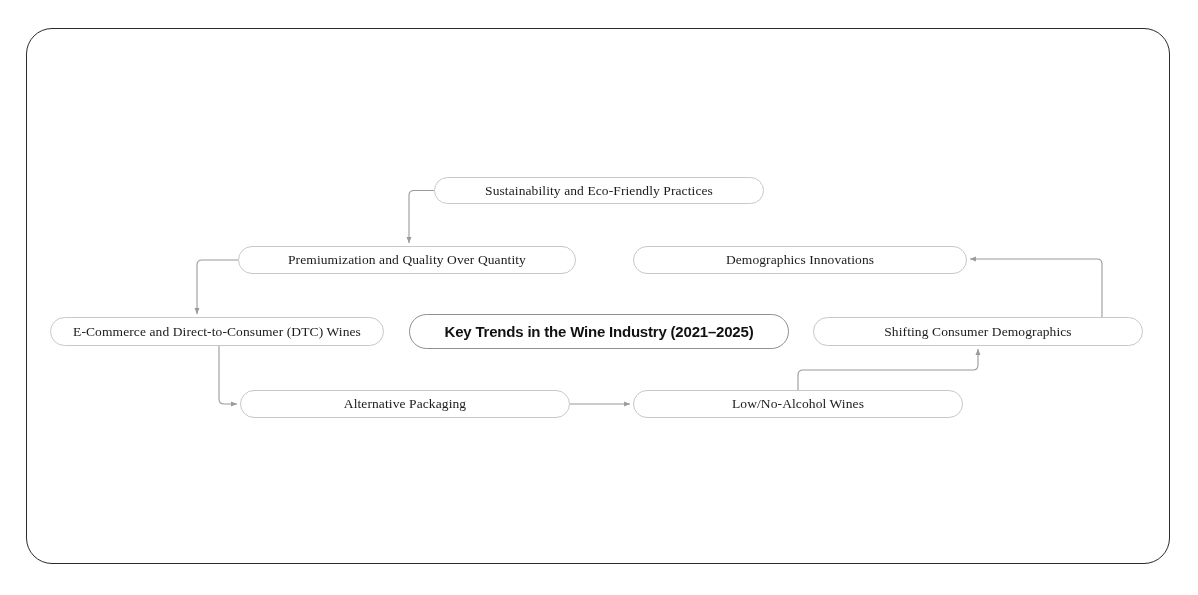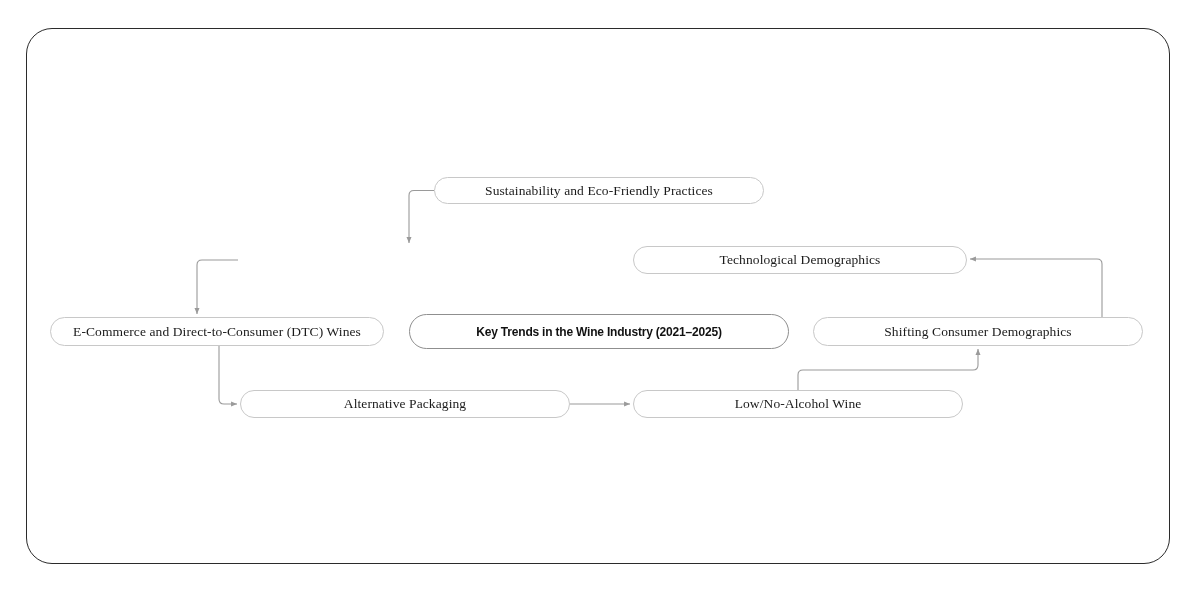--- a/index.html
+++ b/index.html
@@ -57,21 +57,21 @@
     color: #1a1a1a;
     font-family: "Liberation Serif", serif;
     font-size: 13.5px;
     letter-spacing: 0.1px;
     white-space: nowrap;
   }
 
   .node.root {
     border: 1.3px solid #8f8f8f;
     font-family: "Liberation Sans", sans-serif;
-    font-size: 12px;
+    font-size: 15px;
     font-weight: 700;
     letter-spacing: -0.2px;
     color: #111111;
     text-align: center;
   }
 
   
   #node-sustainability      { left: 434px; top: 177px; width: 330px;  height: 27px; }
   #node-premiumization      { left: 238px; top: 246px; width: 338px;  height: 28px; }
   #node-technological       { left: 633px; top: 246px; width: 334px;  height: 28px; }
@@ -108,38 +108,41 @@
       <path d="M 798 390 L 798 375 Q 798 370 803 370 L 973 370 Q 978 370 978 365 L 978 349" marker-end="url(#arrow)"></path>
 
       <path d="M 1102 317 L 1102 264 Q 1102 259 1097 259 L 970 259" marker-end="url(#arrow)"></path>
     </g>
   </svg>
 
   <div class="node" id="node-sustainability">
     <span>Sustainability and Eco-Friendly Practices</span>
   </div>
 
+  <div class="node" id="node-premiumization">
+    <span>Premiumization and Quality Over Quantity</span>
+  </div>
 
   <div class="node" id="node-technological">
-    <span>Technological Demographics</span>
+    <span>Demographics Innovations</span>
   </div>
 
   <div class="node" id="node-ecommerce">
     <span>E-Commerce and Direct-to-Consumer (DTC) Wines</span>
   </div>
 
   <div class="node root" id="node-root">
     <span>Key Trends in the Wine Industry (2021–2025)</span>
   </div>
 
   <div class="node" id="node-demographics">
     <span>Shifting Consumer Demographics</span>
   </div>
 
   <div class="node" id="node-packaging">
     <span>Alternative Packaging</span>
   </div>
 
   <div class="node" id="node-lownoalcohol">
-    <span>Low/No-Alcohol Wine</span>
+    <span>Low/No-Alcohol Wines</span>
   </div>
 
 </div>
 
 </body></html>

